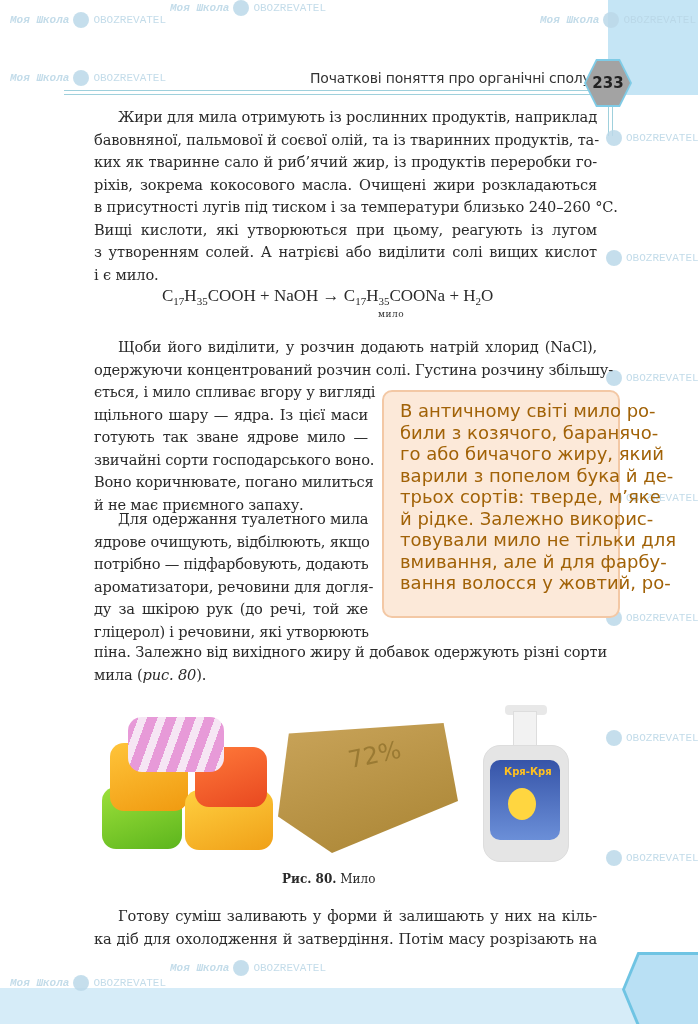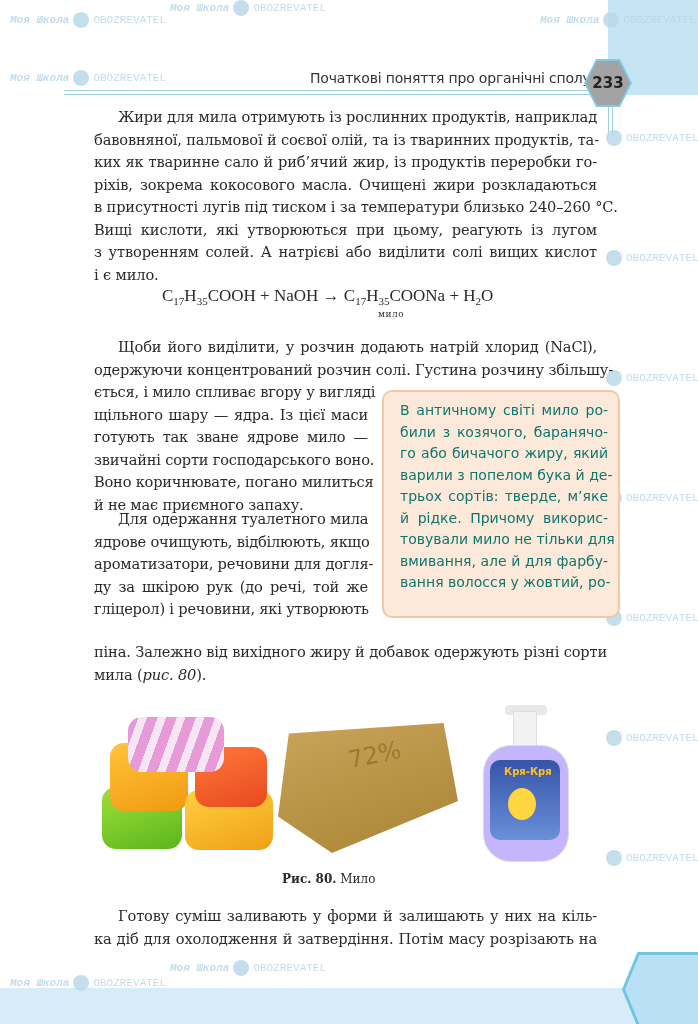--- a/index.html
+++ b/index.html
@@ -76,22 +76,22 @@
   }
   .col-para .line { display: block; white-space: nowrap; text-align: justify; text-align-last: justify; }
   .col-para .line.last { text-align-last: left; }
   .sidebox {
     position: absolute; left: 382px; top: 390px; width: 238px; height: 228px;
     background: #fce9d9; border: 2px solid #f3c8a5; border-radius: 10px;
     box-sizing: border-box;
   }
   .sidebox-text {
     position: absolute; left: 16px; top: 8px; width: 208px;
-    font-family: "DejaVu Sans", sans-serif; font-size: 14px; line-height: 21.5px;
-    color: #0f766e;
+    font-family: "DejaVu Sans", sans-serif; font-size: 18px; line-height: 21.5px;
+    color: #a16207;
   }
   .sidebox-text .line { display: block; white-space: nowrap; text-align: justify; text-align-last: justify; }
   .sidebox-text .line.last { text-align-last: left; }
   .figure { position: absolute; left: 100px; top: 705px; width: 500px; height: 160px; }
   .soap { position: absolute; border-radius: 14px; }
   .caption {
     position: absolute; left: 282px; top: 872px;
     font-size: 12px; white-space: nowrap;
   }
   .caption b { font-weight: bold; }
@@ -165,33 +165,34 @@
   <span class="line">щільного шару — ядра. Із цієї маси</span>
   <span class="line">готують так зване ядрове мило —</span>
   <span class="line">звичайні сорти господарського воно.</span>
   <span class="line">Воно коричнювате, погано милиться</span>
   <span class="line last">й не має приємного запаху.</span>
 </div>
 
 <div class="col-para" style="top:508px">
   <span class="line indent">Для одержання туалетного мила</span>
   <span class="line">ядрове очищують, відбілюють, якщо</span>
+  <span class="line">потрібно — підфарбовують, додають</span>
   <span class="line">ароматизатори, речовини для догля-</span>
   <span class="line">ду за шкірою рук (до речі, той же</span>
   <span class="line">гліцерол) і речовини, які утворюють</span>
 </div>
 
 <div class="sidebox">
   <div class="sidebox-text">
     <span class="line">В античному світі мило ро-</span>
     <span class="line">били з козячого, баранячо-</span>
     <span class="line">го або бичачого жиру, який</span>
     <span class="line">варили з попелом бука й де-</span>
     <span class="line">трьох сортів: тверде, м’яке</span>
-    <span class="line">й рідке. Причому викорис-</span>
+    <span class="line">й рідке. Залежно викорис-</span>
     <span class="line">товували мило не тільки для</span>
     <span class="line">вмивання, але й для фарбу-</span>
     <span class="line">вання волосся у жовтий, ро-</span>
   </div>
 </div>
 
 <div class="para" style="top:641px">
   <span class="line">піна. Залежно від вихідного жиру й добавок одержують різні сорти</span>
   <span class="line last"><span>мила (</span><i>рис. 80</i><span>).</span></span>
 </div>
@@ -206,21 +207,21 @@
     <div class="soap" style="left:28px;top:2px;width:96px;height:55px;background:repeating-linear-gradient(110deg,#e79ad8 0 10px,#f6e6f4 10px 18px);"></div>
   </div>
 
   <div style="position:absolute;left:178px;top:18px;width:180px;height:130px;background:linear-gradient(160deg,#c9a45a,#a98433);clip-path:polygon(6% 8%,92% 0,100% 60%,30% 100%,0 72%);">
     <span style="position:absolute;left:70px;top:18px;font-family:'DejaVu Sans',sans-serif;font-size:24px;color:#9a7a33;transform:rotate(-12deg);">72%</span>
   </div>
 
   <div style="position:absolute;left:375px;top:0;width:100px;height:155px;">
     <div style="position:absolute;left:30px;top:0;width:42px;height:10px;background:#e8e8e8;border-radius:4px;"></div>
     <div style="position:absolute;left:38px;top:6px;width:22px;height:36px;background:#f2f2f2;border:1px solid #ddd;"></div>
-    <div style="position:absolute;left:8px;top:40px;width:84px;height:115px;background:#c4b5fd;border:1px solid #ddd;border-radius:28px;">
+    <div style="position:absolute;left:8px;top:40px;width:84px;height:115px;background:#e5e5e5;border:1px solid #ddd;border-radius:17px;">
       <div style="position:absolute;left:6px;top:14px;width:70px;height:80px;background:linear-gradient(180deg,#3654a8,#6b8fd8);border-radius:10px;">
         <span style="position:absolute;left:14px;top:6px;font-family:'DejaVu Sans',sans-serif;font-size:10px;font-weight:bold;color:#ffc020;">Кря-Кря</span>
         <div style="position:absolute;left:18px;top:28px;width:28px;height:32px;background:#ffd640;border-radius:50%;"></div>
       </div>
     </div>
   </div>
 </div>
 
 <div class="caption"><b>Рис. 80.</b><span> Мило</span></div>
 

